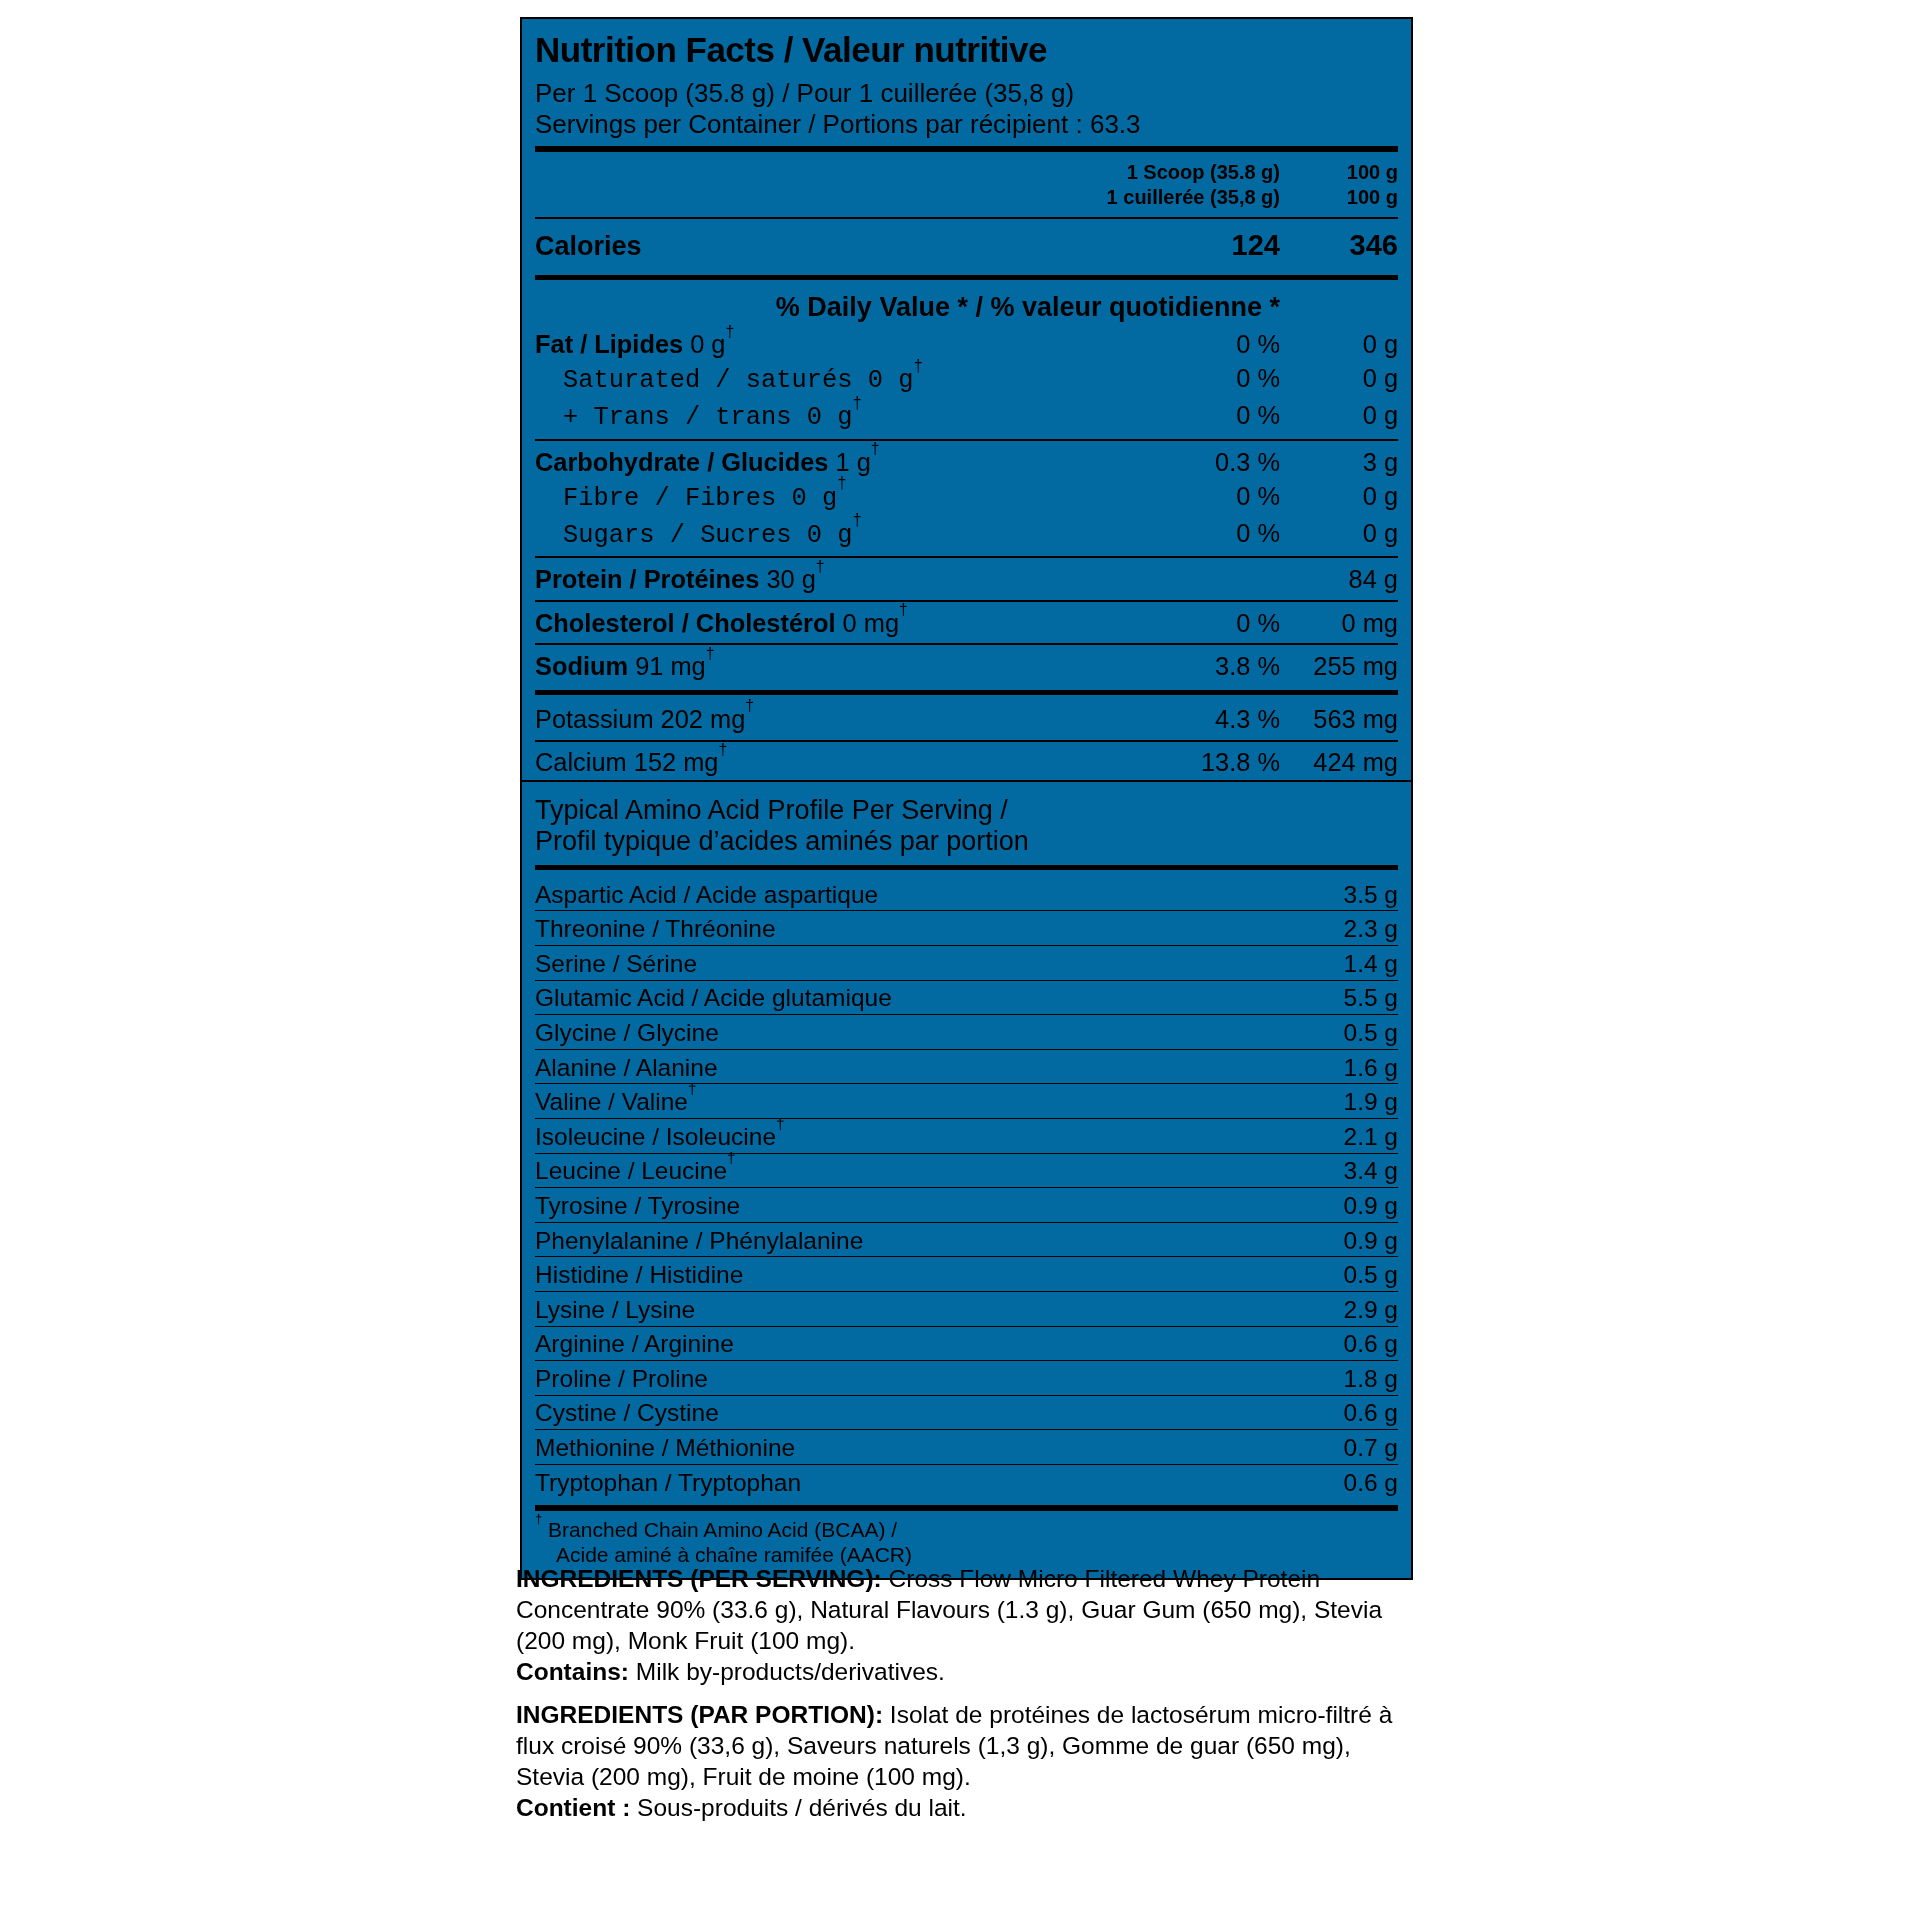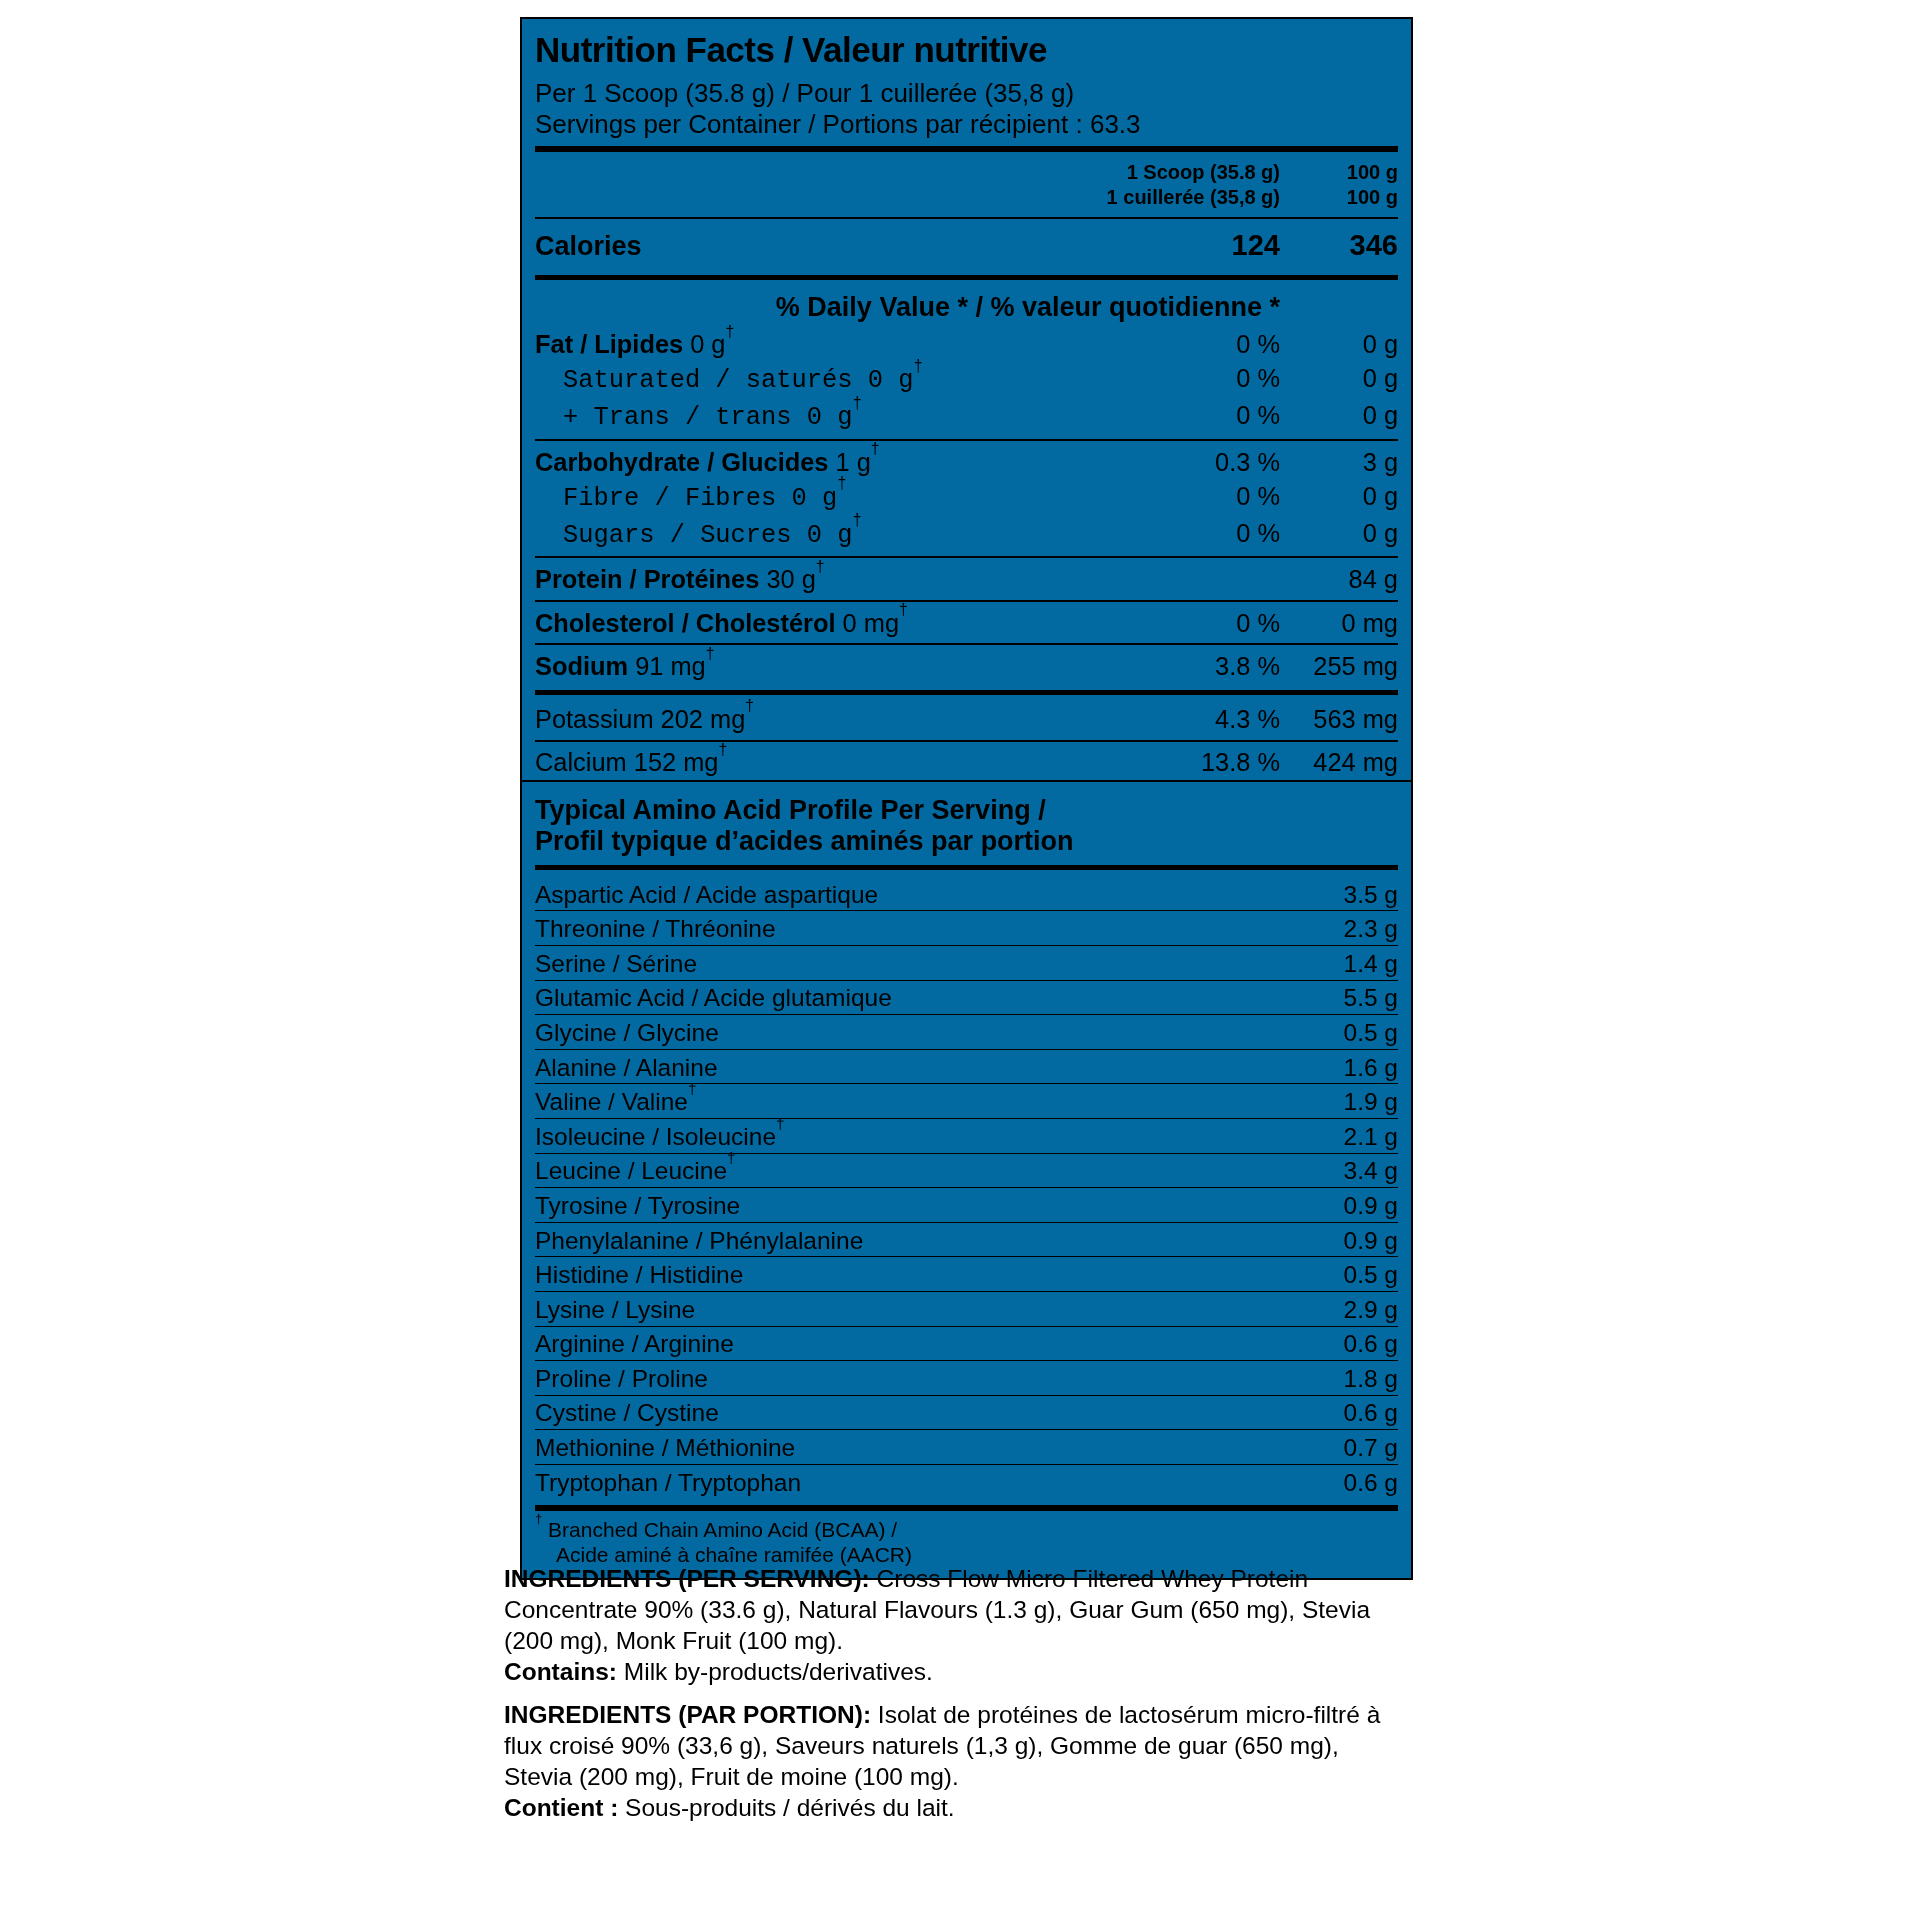--- a/index.html
+++ b/index.html
@@ -43,30 +43,30 @@
   .nf-row { display:flex; align-items:baseline; line-height:34px; }
   .nf-row .nf-label { flex:1; min-width:0; }
   .nf-row.indent .nf-label { padding-left:28px;font-family:Liberation Mono, monospace; }
   .b { font-weight:bold; }
   sup.dg { font-size:62%; position:relative; top:-0.45em; line-height:0; }
 
   .fn-amount { font-size:21px; padding:7.5px 0 5.6px 0; }
   .fn { font-size:21px; line-height:27px; }
   .fn-block { padding:5.6px 0 1.9px 0; }
 
-  .amino-title { font-size:27px; font-weight:bold; line-height:31px; margin:5.6px 0 7.5px 0; }
+  .amino-title { font-size:27px; font-weight:normal; line-height:31px; margin:5.6px 0 7.5px 0; }
   .amino-rows { font-size:24.5px; }
   .a-row { display:flex; align-items:baseline; padding:3.8px 0 2.8px 0; border-bottom:1.9px solid #000; line-height:27px; }
   .a-row.last { border-bottom:none; }
   .a-label { flex:1; }
   .a-val { width:104px; text-align:right; white-space:nowrap; }
   .amino-fn { font-size:21px; line-height:24.5px; padding-top:5.6px; }
   .amino-fn .l2 { padding-left:21px; }
 
-  .ingredients { position:absolute; left:504px; top:1563px; width:883px; font-size:24.5px; line-height:31px; }
+  .ingredients { position:absolute; left:516px; top:1563px; width:883px; font-size:24.5px; line-height:31px; }
   .ing-para { margin:0; }
   .ing-para.fr { margin-top:12.2px; }
   .ing-label { font-weight:bold; }
 </style>
 </head>
 <body>
 
 <div class="canvas">
 
   <section class="panel nf-panel">

